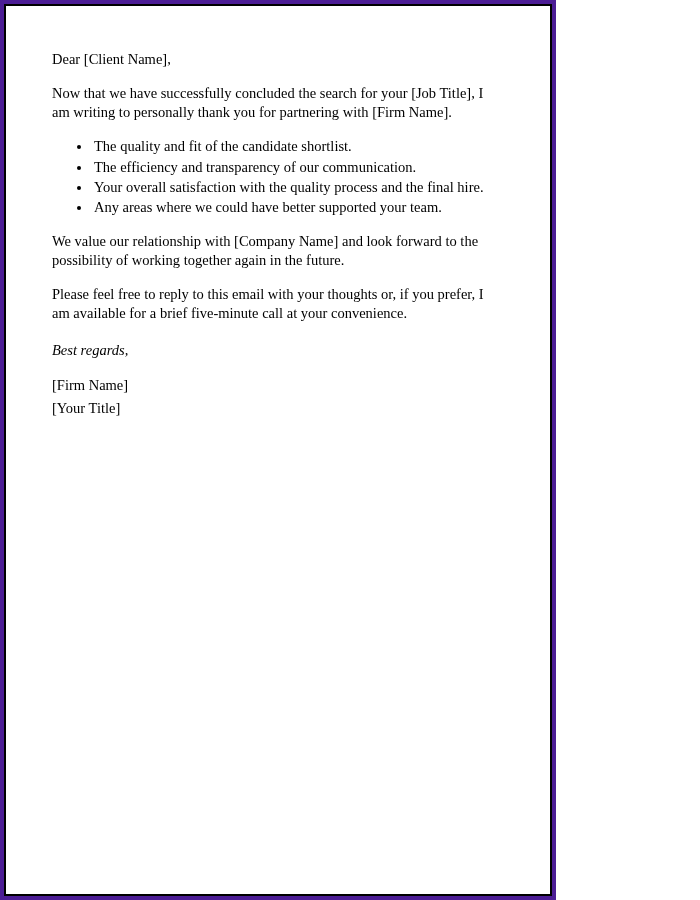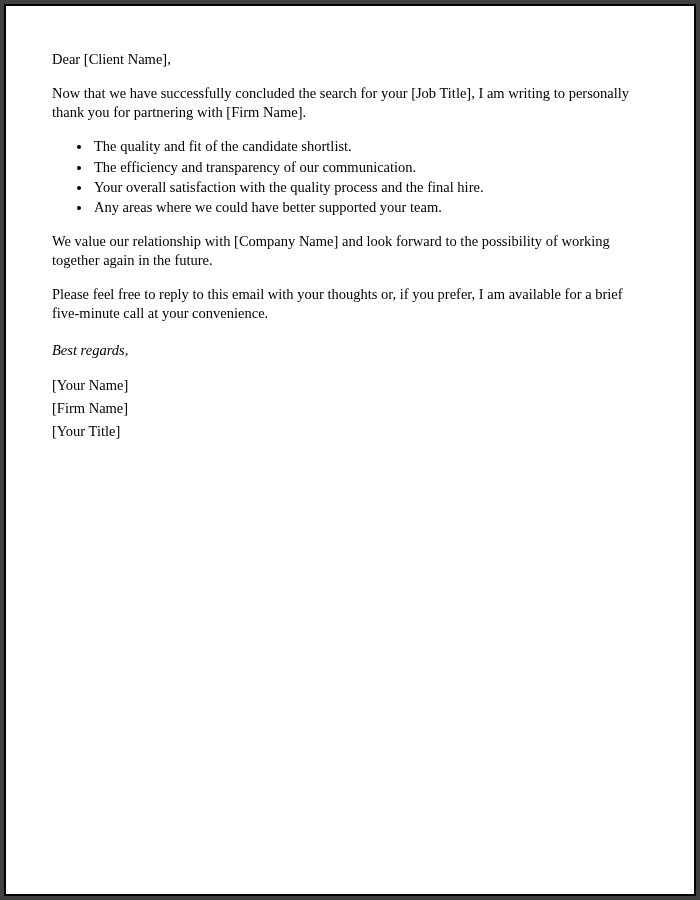--- a/index.html
+++ b/index.html
@@ -2,23 +2,23 @@
 <html><head>
 <meta charset="utf-8">
 <style>
   html, body {
     margin: 0;
     padding: 0;
     background: #ffffff;
   }
   .canvas {
     position: relative;
-    width: 700px;
+    width: 556px;
     height: 900px;
-    background: #404040;
+    background: #4c1d95;
     overflow: hidden;
     font-family: "Liberation Serif", "DejaVu Serif", serif;
   }
   .page {
     position: absolute;
     top: 4px;
     left: 4px;
     right: 4px;
     bottom: 4px;
     border: 2px solid #000000;
@@ -68,18 +68,17 @@
       <li>Your overall satisfaction with the quality process and the final hire.</li>
       <li>Any areas where we could have better supported your team.</li>
     </ul>
 
     <p class="para">We value our relationship with [Company Name] and look forward to the possibility of working together again in the future.</p>
 
     <p class="para">Please feel free to reply to this email with your thoughts or, if you prefer, I am available for a brief five-minute call at your convenience.</p>
 
     <p class="para closing">Best regards,</p>
 
-    <div class="signature-line">[Your Name]</div>
     <div class="signature-line">[Firm Name]</div>
     <div class="signature-line">[Your Title]</div>
 
   </div>
 </div>
 
 </body></html>

